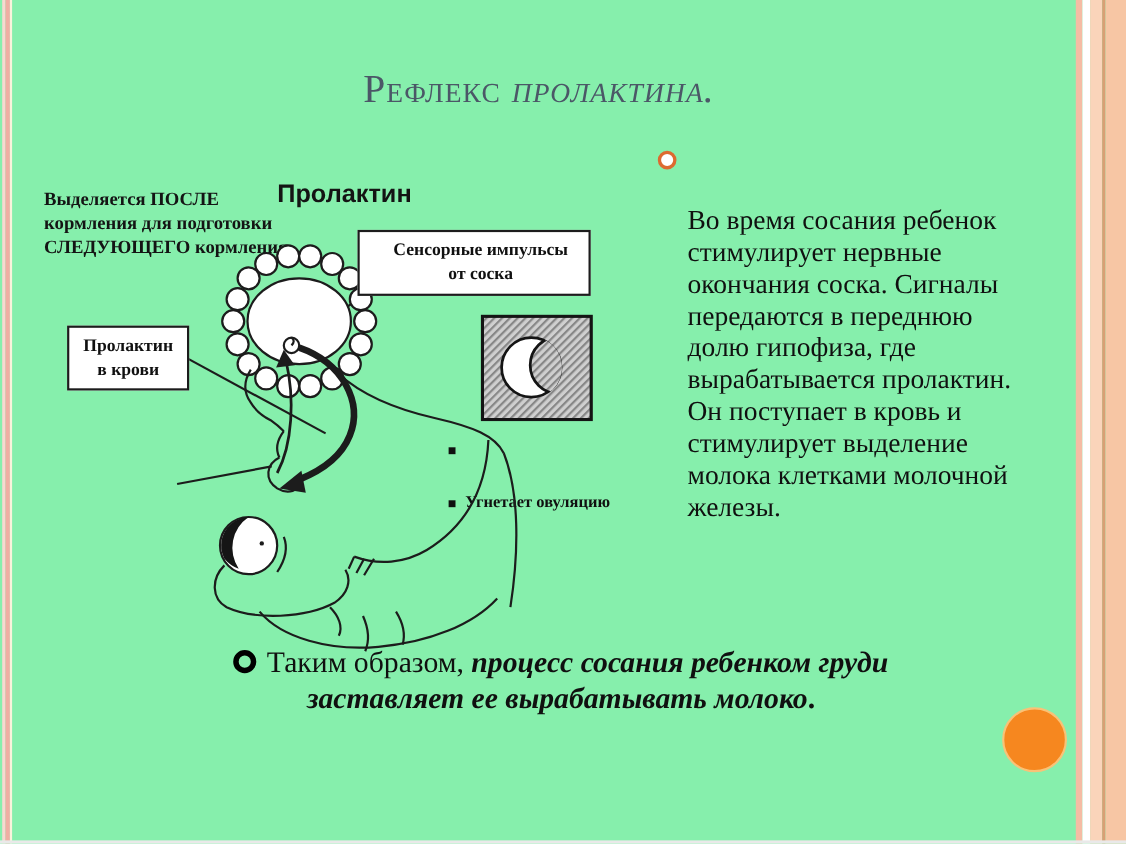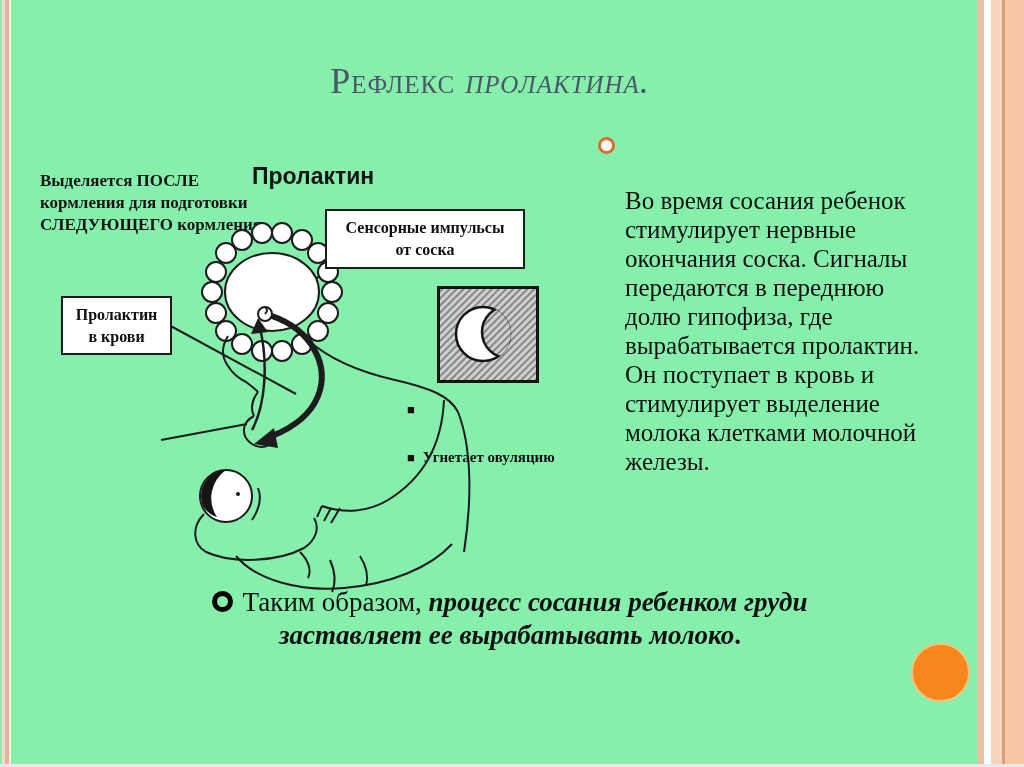--- a/index.html
+++ b/index.html
@@ -24,21 +24,21 @@
   .title .em{font-style:italic;}
 
   
   .note{position:absolute;left:40px;top:170px;font-size:17px;font-weight:bold;
         line-height:1.3;white-space:pre-line;color:#141414;}
   .diagram-heading{position:absolute;left:252px;top:163px;
         font-family:"Liberation Sans",sans-serif;font-weight:bold;font-size:23px;color:#141414;}
   .dbox{position:absolute;border:2px solid #1c1c1c;background:#fff;
         display:flex;align-items:center;justify-content:center;text-align:center;
         font-weight:bold;font-size:16px;line-height:1.35;white-space:pre-line;z-index:3;}
-  .box-sensory{left:325px;top:209px;width:196px;height:56px;}
+  .box-sensory{left:325px;top:209px;width:196px;height:56px;padding-left:12px;}
   .box-blood{left:61px;top:296px;width:107px;height:55px;}
   .box-baby{left:49px;top:421px;width:113px;height:55px;}
   .moon-box{position:absolute;left:437px;top:286px;width:102px;height:97px;z-index:3;}
   .facts{position:absolute;left:407px;top:400px;width:190px;display:flex;
          flex-direction:column;gap:27px;}
   .fact{display:flex;gap:8px;font-weight:bold;font-size:15px;line-height:1.32;}
   .fact .sq{font-size:13px;line-height:1.6;}
   .fact .txt{white-space:pre-line;}
   .figure-svg{position:absolute;left:0;top:0;z-index:1;pointer-events:none;}
 

